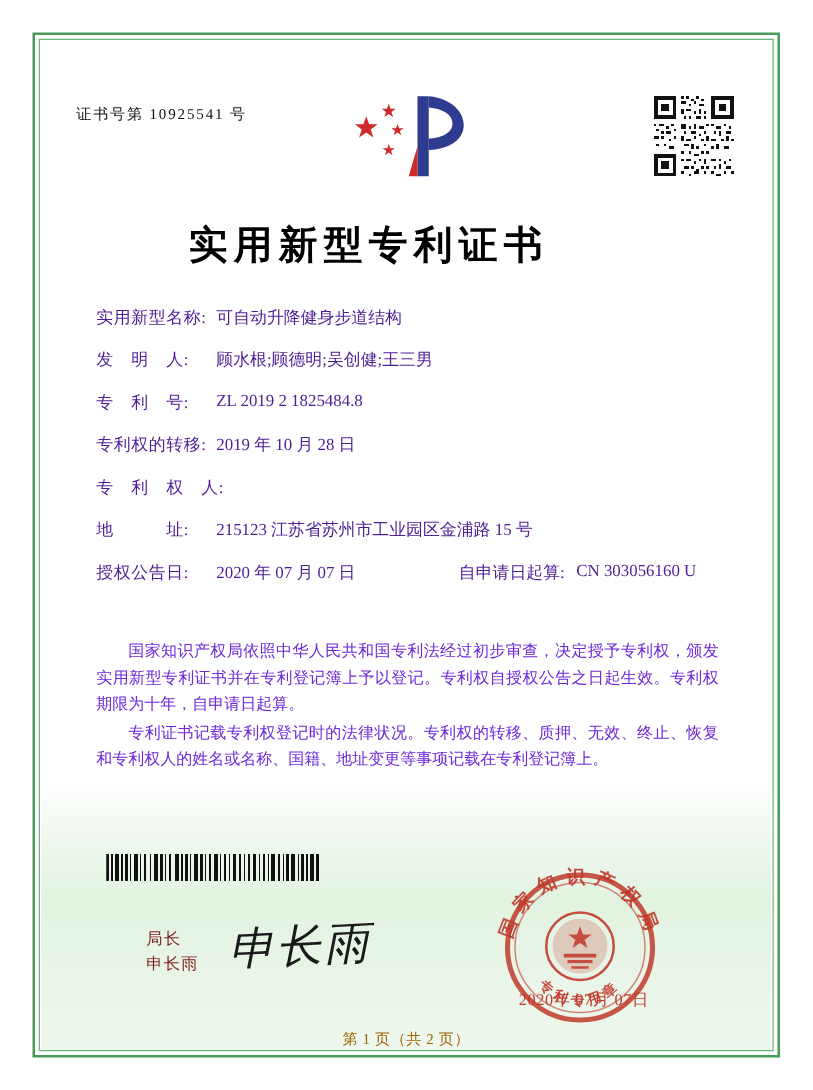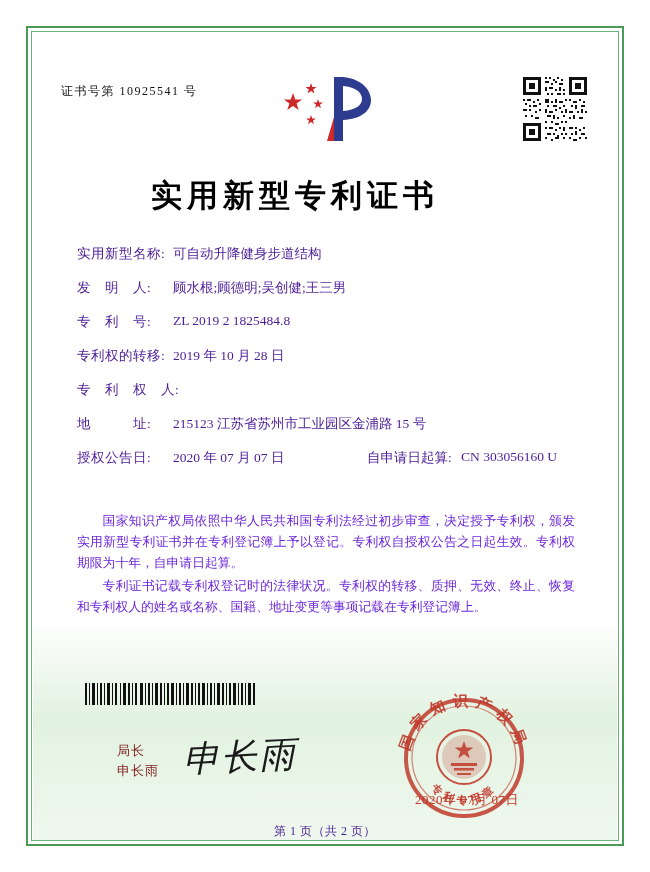--- a/index.html
+++ b/index.html
@@ -189,21 +189,21 @@
     z-index: 5;
   }
   
   .footer {
     position: absolute;
     left: 0;
     top: 790px;
     width: 584px;
     text-align: center;
     font-size: 12px;
-    color: #4c1d95;
+    color: #a16207;
     letter-spacing: 0.5px;
   }
 </style>
 </head>
 <body>
 
 <div class="page">
 
   <div class="border-outer"></div>
   <div class="border-inner"></div>

